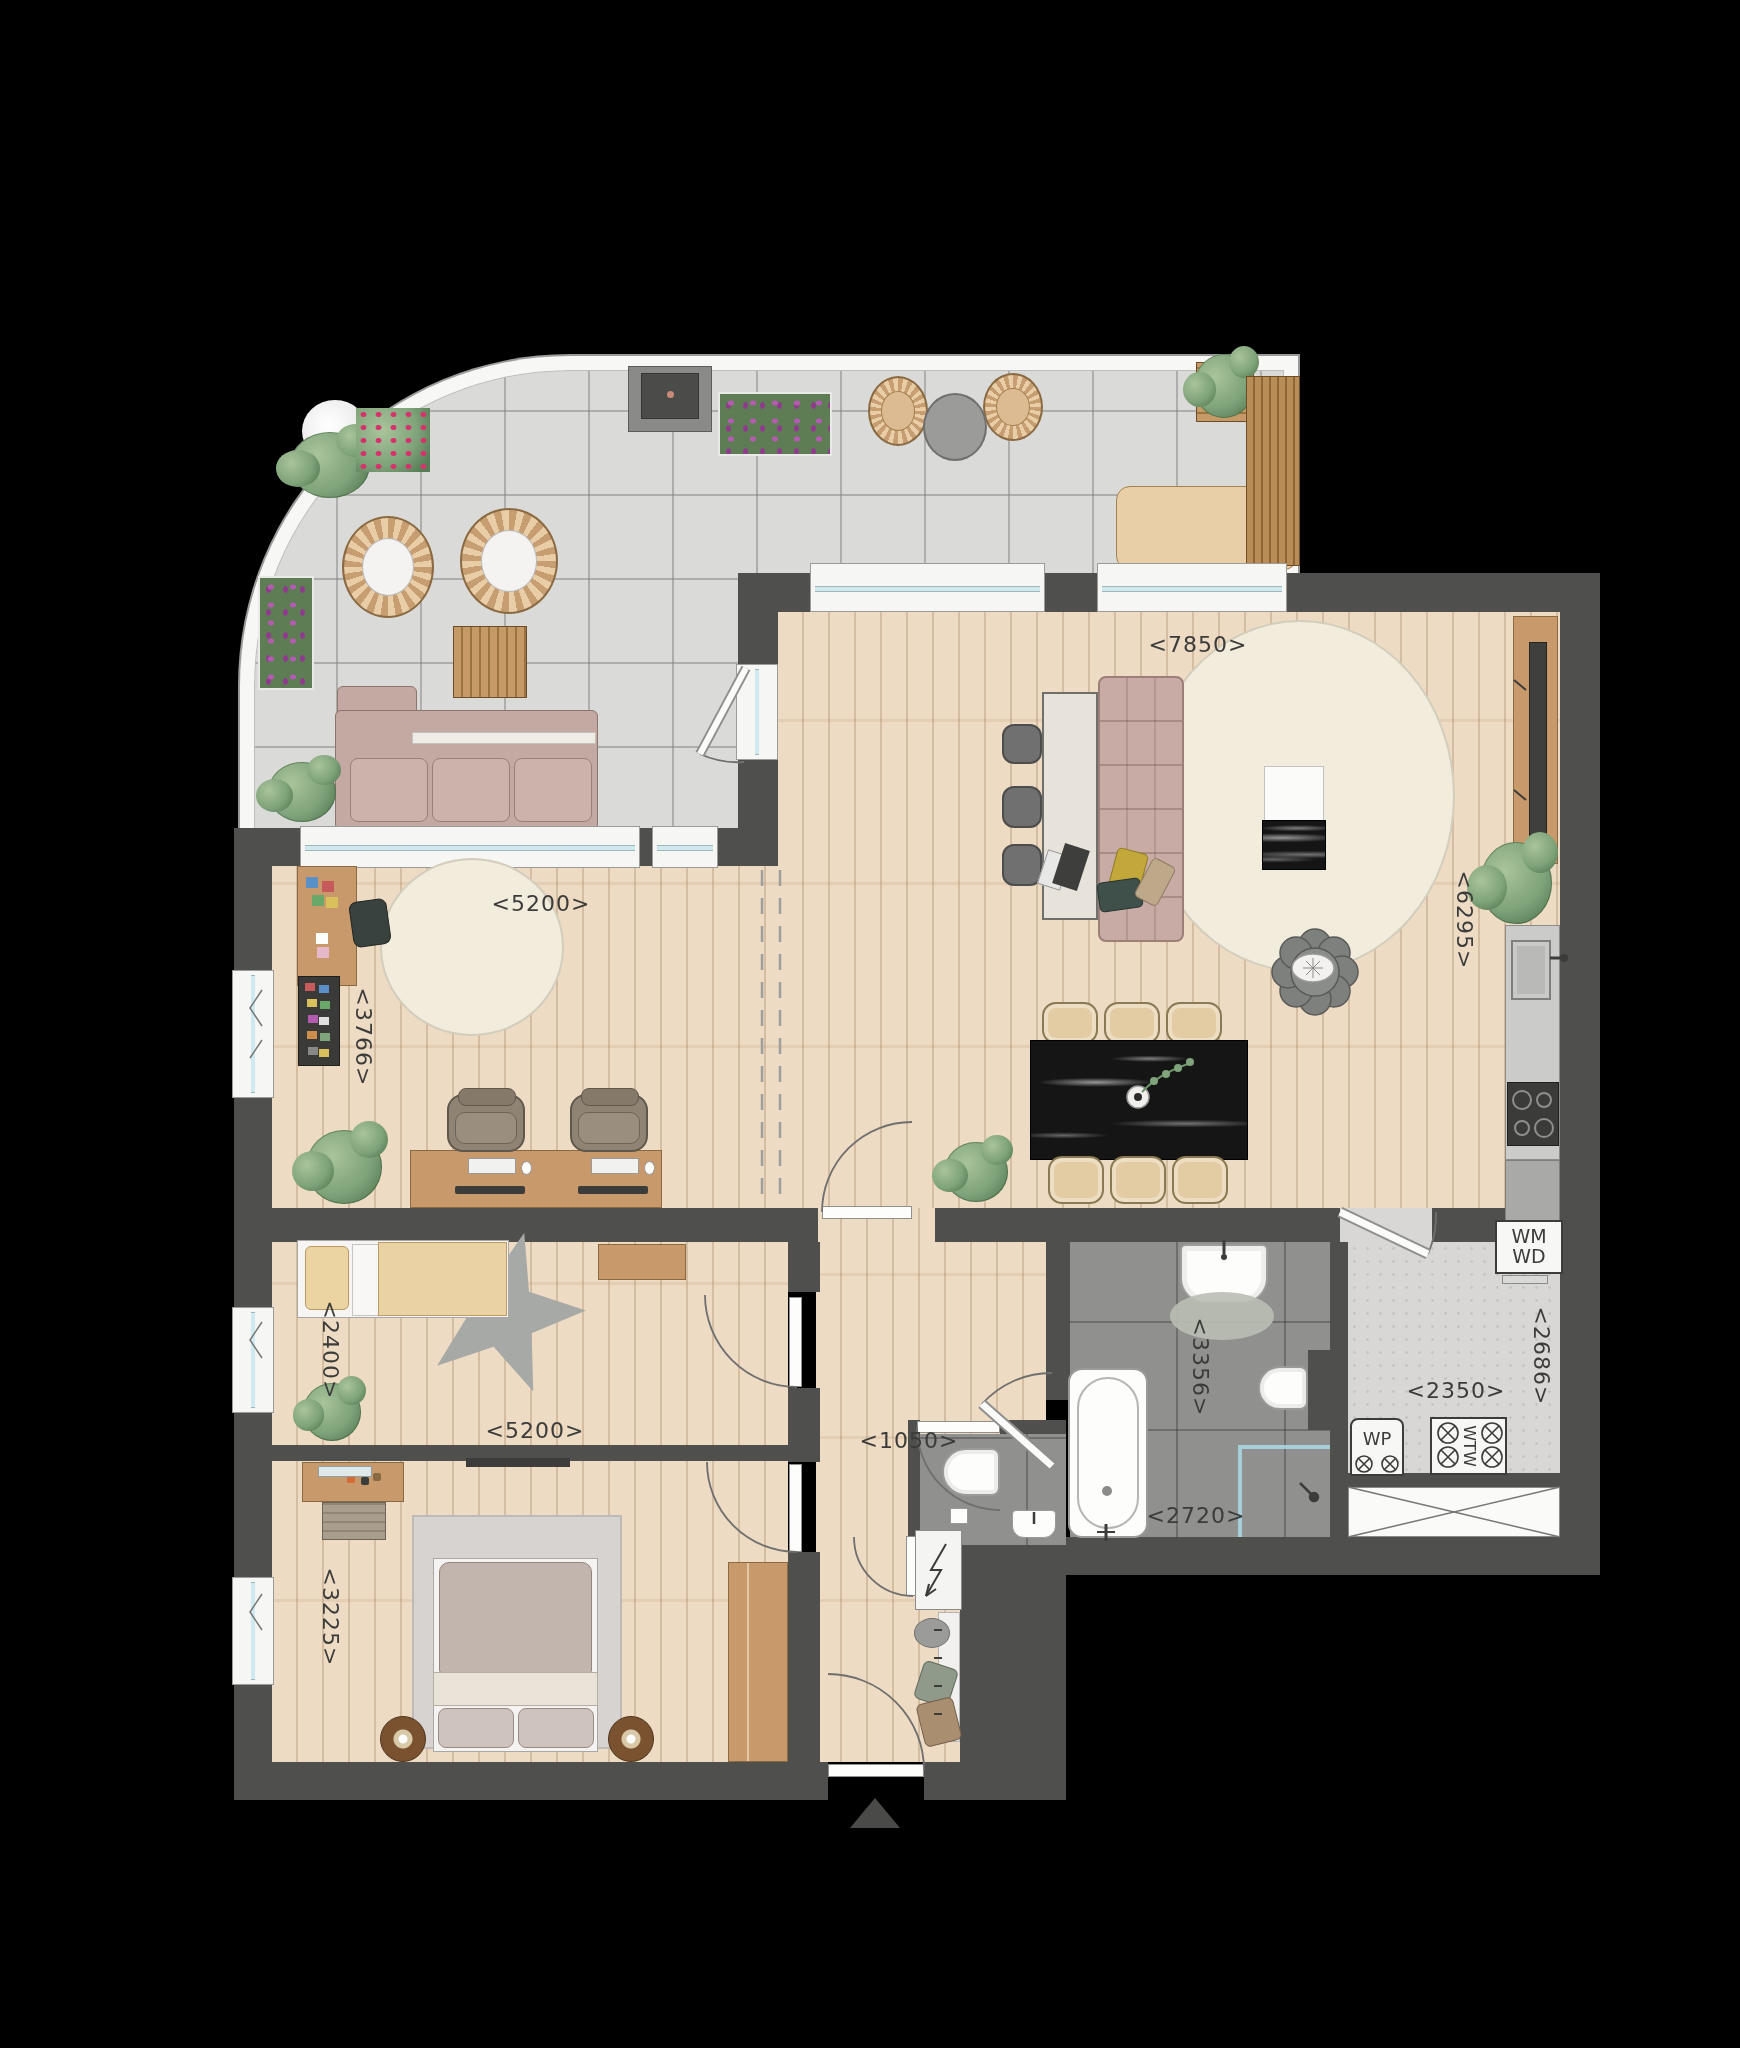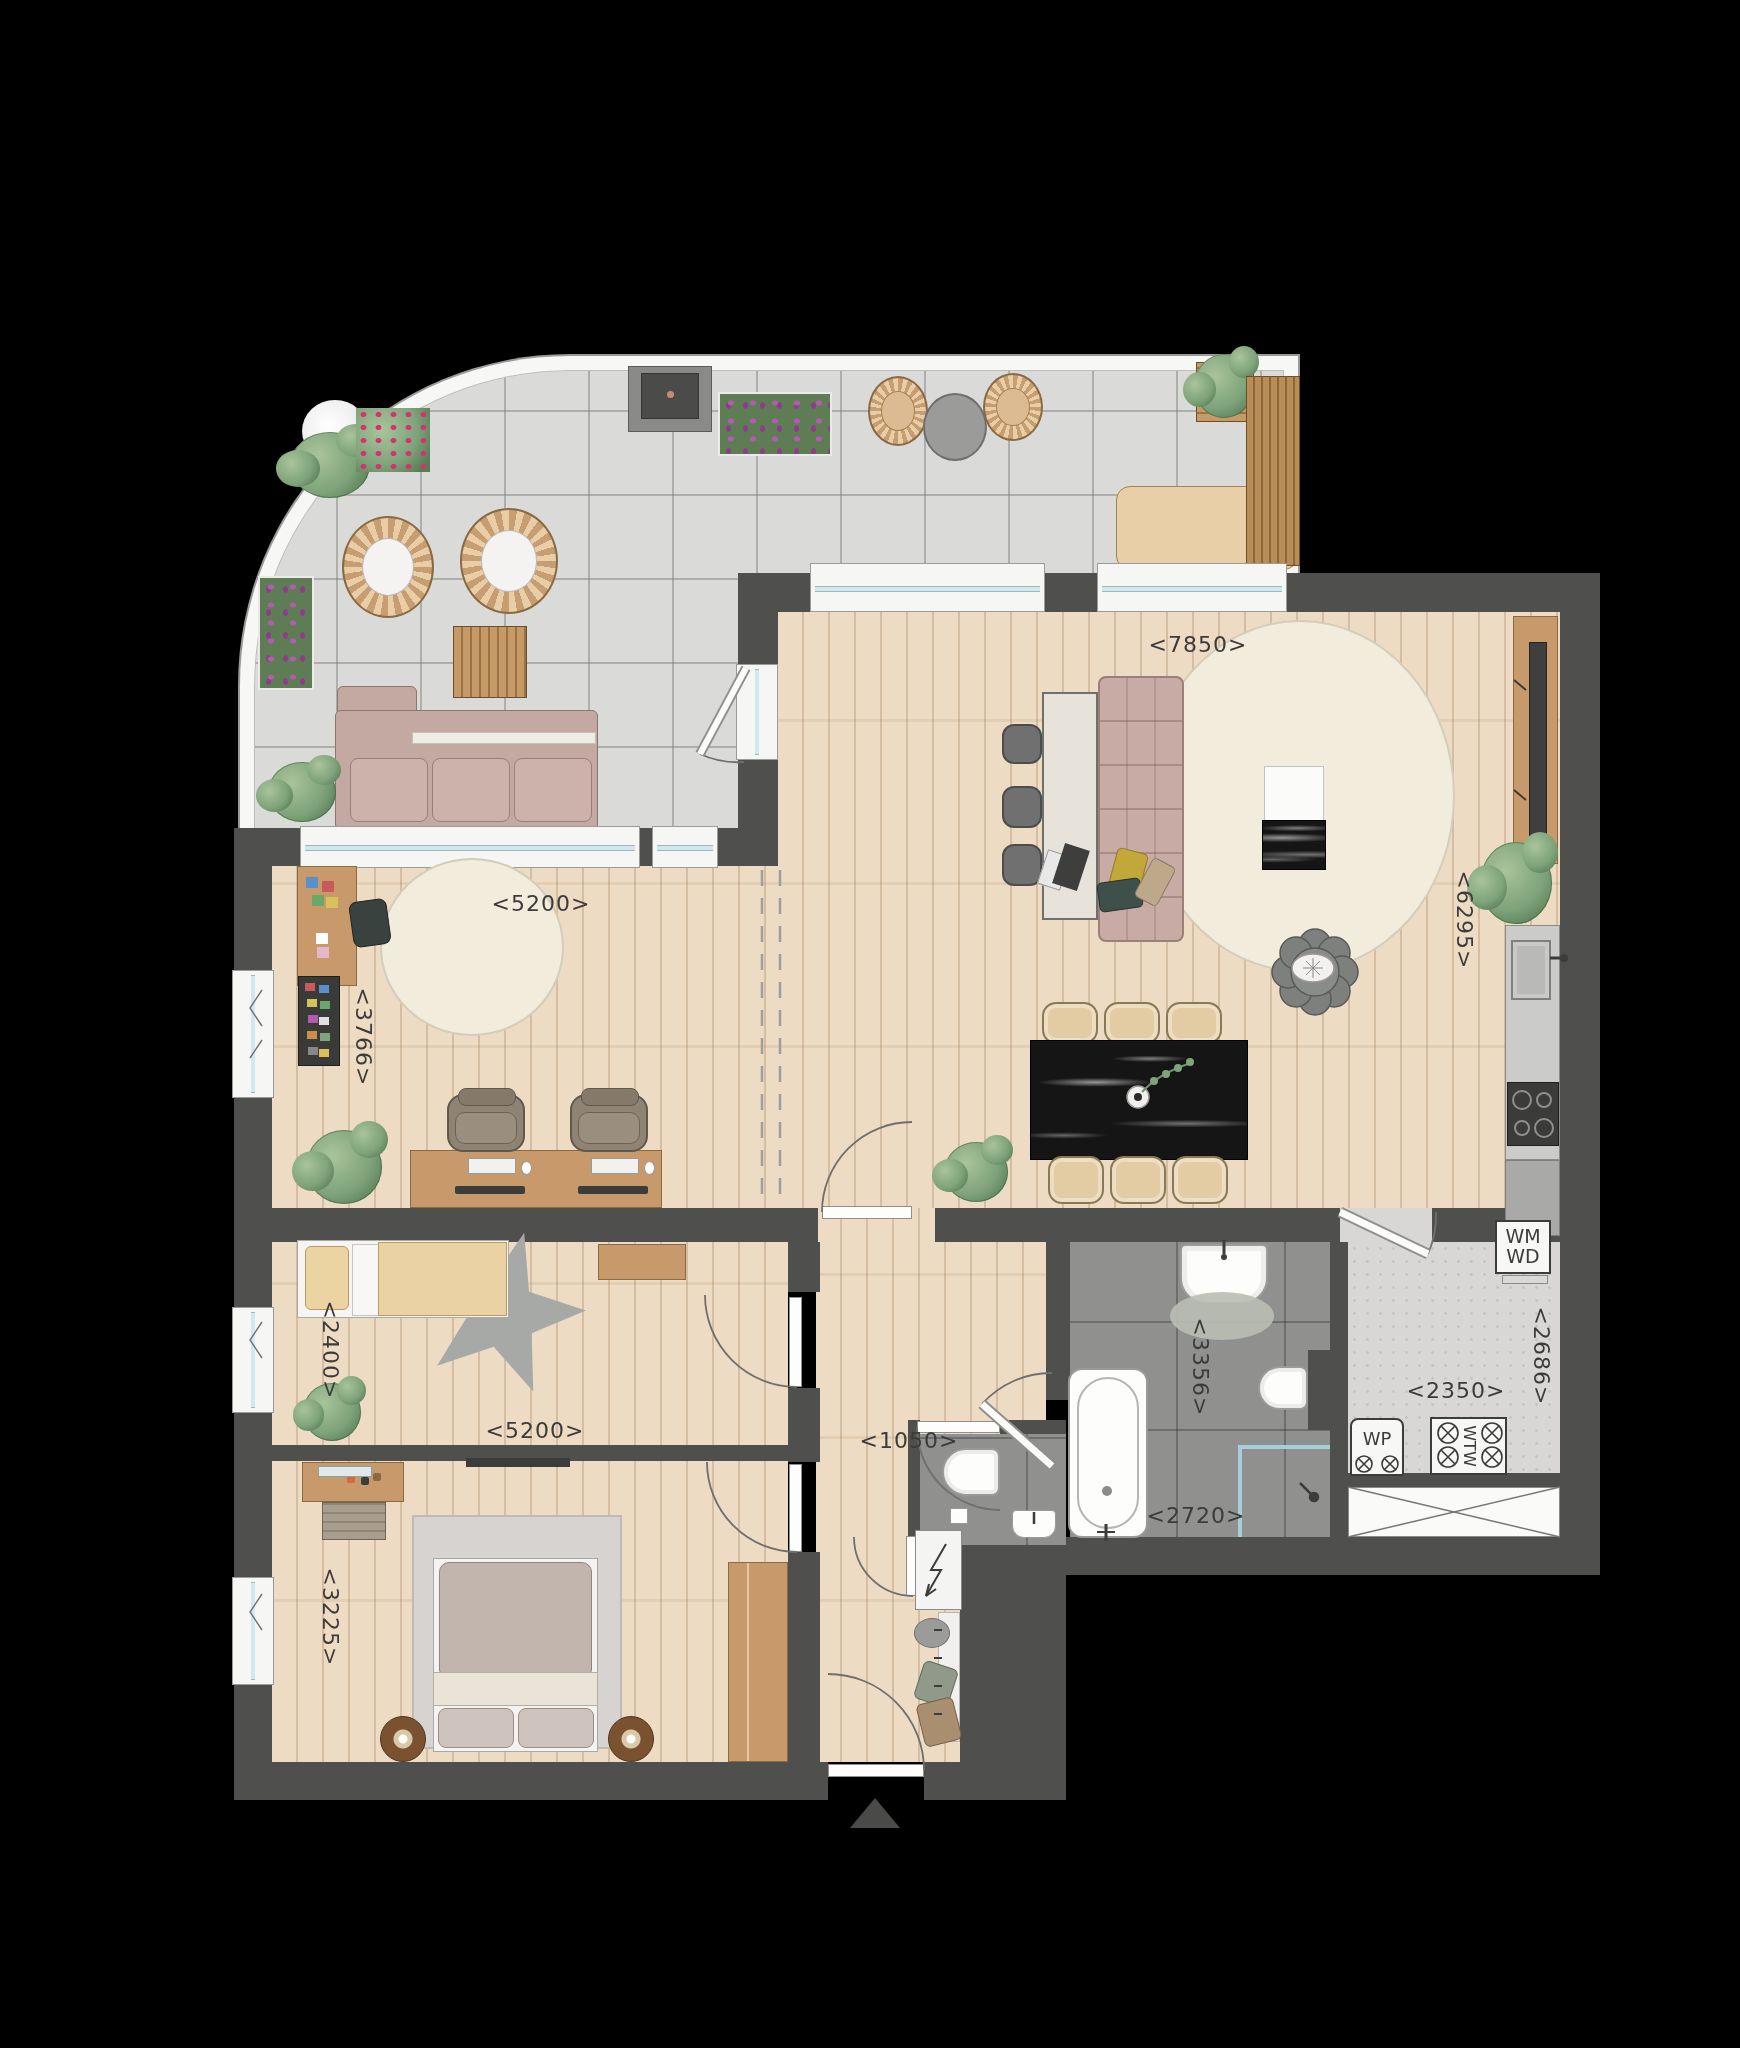--- a/index.html
+++ b/index.html
@@ -176,21 +176,21 @@
   #tub{left:1068px;top:1368px;width:80px;height:170px;background:#fdfdfc;border:2px solid #9a9a99;border-radius:14px;box-sizing:border-box;}
   #tub::after{content:"";position:absolute;inset:7px;border:2px solid #b5b5b4;border-radius:32px;}
   #tubDrain{left:1102px;top:1486px;width:10px;height:10px;border-radius:50%;background:#8b8b8a;z-index:2;}
   #toiB{left:1258px;top:1366px;width:50px;height:44px;background:#fdfdfc;border:2px solid #9a9a99;border-radius:22px 8px 8px 22px;box-sizing:border-box;box-shadow:inset 0 0 0 4px #ececea;}
   #toiPanel{left:1308px;top:1350px;width:22px;height:80px;background:#4f4f4e;}
   #wcToi{left:942px;top:1448px;width:58px;height:48px;background:#fdfdfc;border:2px solid #9a9a99;border-radius:24px 8px 8px 24px;box-sizing:border-box;box-shadow:inset 0 0 0 4px #ececea;}
   #wcCist{left:950px;top:1508px;width:18px;height:16px;background:#fdfdfc;border:1.5px solid #9a9a99;box-sizing:border-box;}
   #wcBasin{left:1012px;top:1510px;width:44px;height:28px;background:#fdfdfc;border:1.5px solid #9a9a99;border-radius:4px 4px 12px 12px;box-sizing:border-box;}
   
   .unit{background:#f7f7f6;border:2px solid #3c3c3b;box-sizing:border-box;color:#3c3c3b;}
-  #wmwd{left:1495px;top:1220px;width:56px;height:54px;display:flex;flex-direction:column;align-items:center;justify-content:center;line-height:1.05;font-size:19px;}
+  #wmwd{left:1495px;top:1220px;width:68px;height:54px;display:flex;flex-direction:column;align-items:center;justify-content:center;line-height:1.05;font-size:19px;}
   #wmFeet{left:1502px;top:1275px;width:44px;height:7px;background:#d9d9d8;border:1px solid #8b8b8a;}
   #wp{left:1350px;top:1418px;width:54px;height:58px;border-radius:8px 8px 2px 2px;font-size:18px;text-align:center;padding-top:8px;}
   #wtw{left:1430px;top:1417px;width:77px;height:58px;}
   #wtwLbl{position:absolute;left:50%;top:50%;transform:translate(-50%,-50%) rotate(90deg);font-size:16px;color:#3c3c3b;}
   
   .dim{position:absolute;font-size:22px;color:#3b3b3a;letter-spacing:1px;white-space:nowrap;transform:translate(-50%,-50%);z-index:60;}
   .dim.v{transform:translate(-50%,-50%) rotate(90deg);}
   #L0{left:1198px;top:635px;margin-top:9px;} #L1{left:1464px;top:920px;} #L2{left:541px;top:903px;} #L3{left:363px;top:1037px;}
   #L4{left:330px;top:1350px;} #L5{left:535px;top:1430px;} #L6{left:330px;top:1617px;} #L7{left:869px;top:1440px;margin-left:40px;}
   #L8{left:1200px;top:1367px;} #L9{left:1196px;top:1515px;} #L10{left:1456px;top:1390px;} #L11{left:1541px;top:1356px;}

